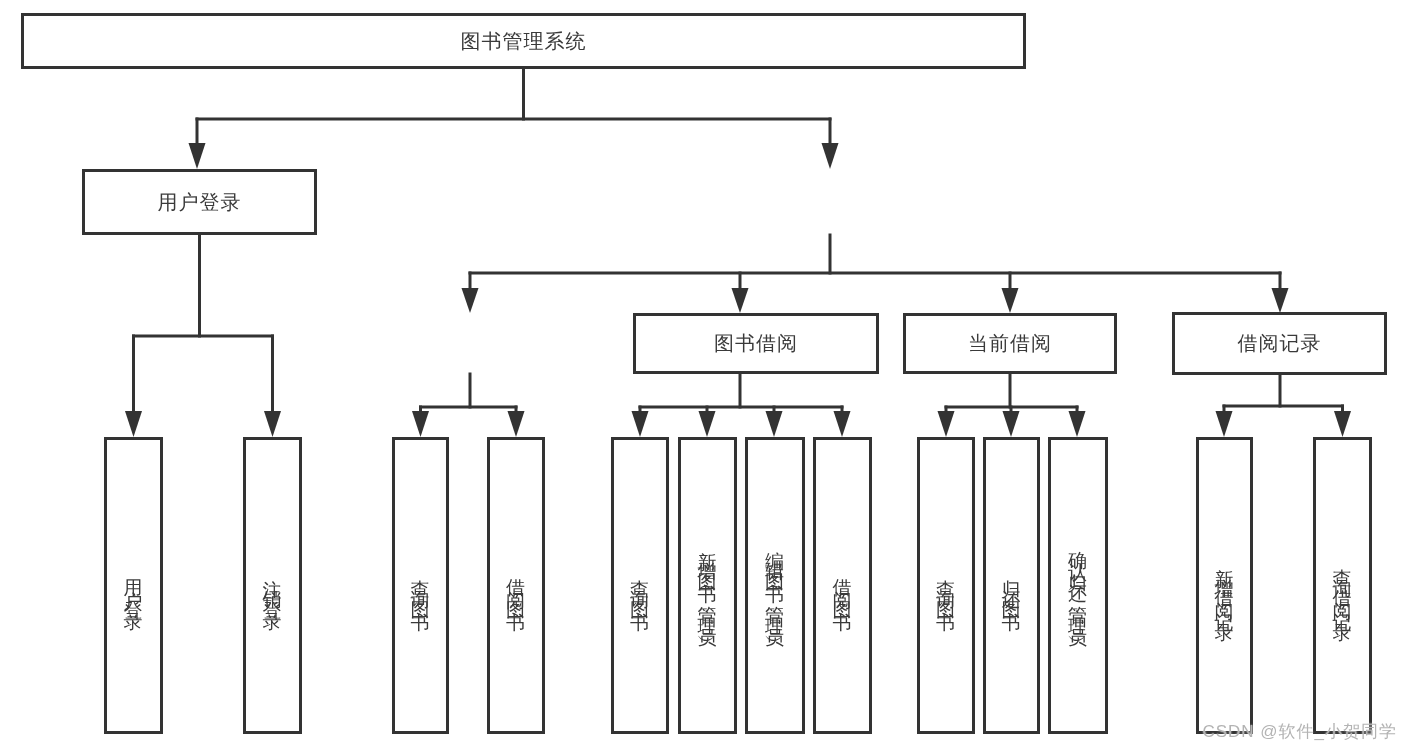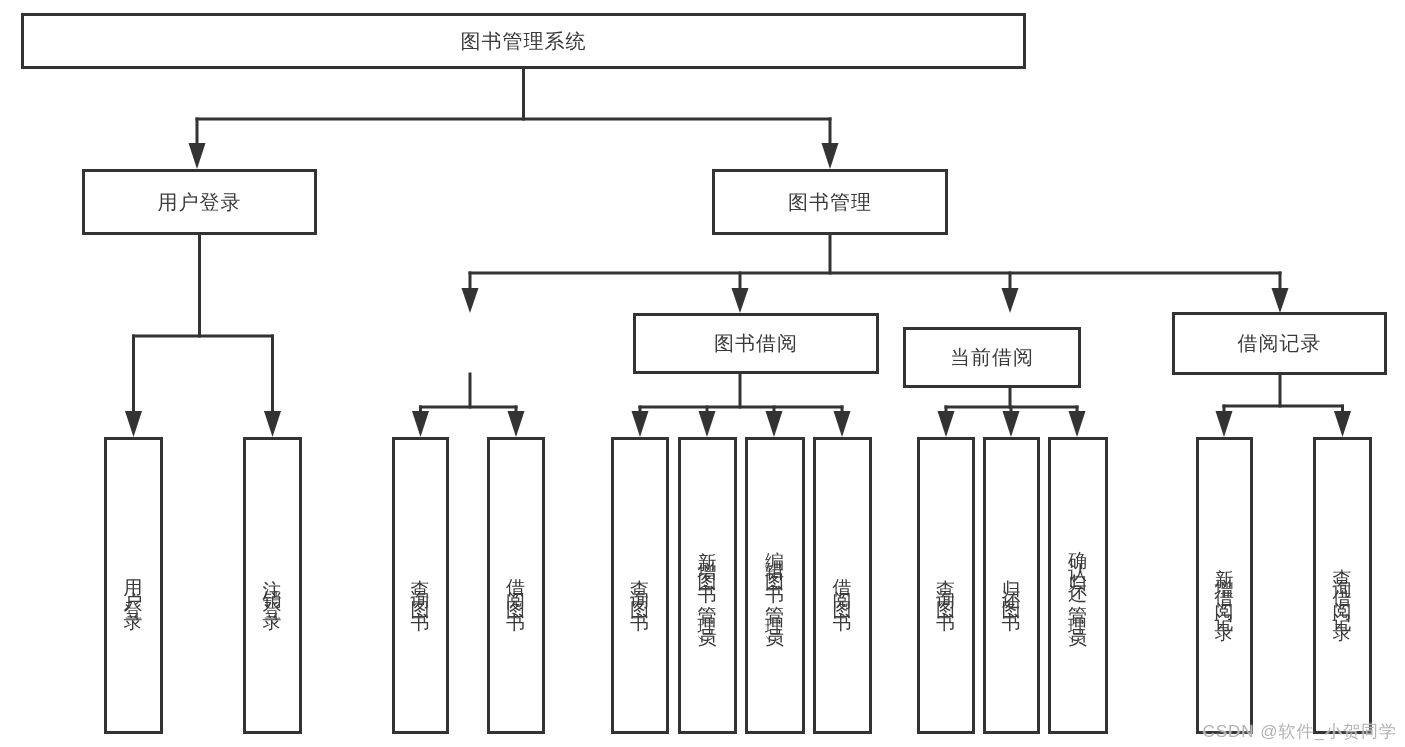--- a/index.html
+++ b/index.html
@@ -124,28 +124,25 @@
     </g>
   </svg>
 
   <div class="node hnode" style="left:21px;top:13px;width:1005px;height:56px">
     <span>图书管理系统</span>
   </div>
 
   <div class="node hnode" style="left:82px;top:169px;width:235px;height:66px">
     <span>用户登录</span>
   </div>
-  <div class="node hnode" style="left:712px;top:169px;width:236px;height:66px">
-    <span>图书管理</span>
-  </div>
 
   <div class="node hnode" style="left:633px;top:313px;width:246px;height:61px">
     <span>图书借阅</span>
   </div>
-  <div class="node hnode" style="left:903px;top:327px;width:178px;height:61px">
+  <div class="node hnode" style="left:903px;top:313px;width:214px;height:61px">
     <span>当前借阅</span>
   </div>
   <div class="node hnode" style="left:1172px;top:312px;width:215px;height:63px">
     <span>借阅记录</span>
   </div>
 
   <div class="node vnode" style="left:104px;top:437px;width:59px;height:297px">
     <span>用户登录</span>
   </div>
   <div class="node vnode" style="left:243px;top:437px;width:59px;height:297px">

